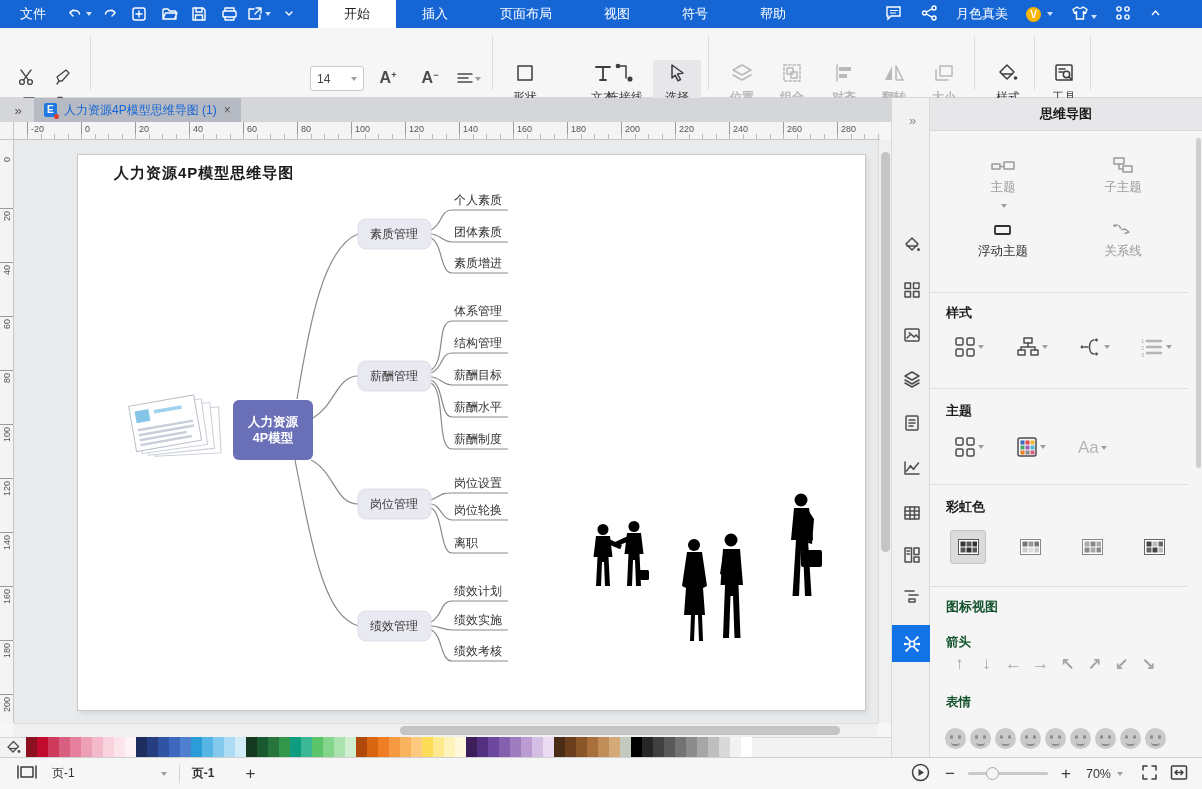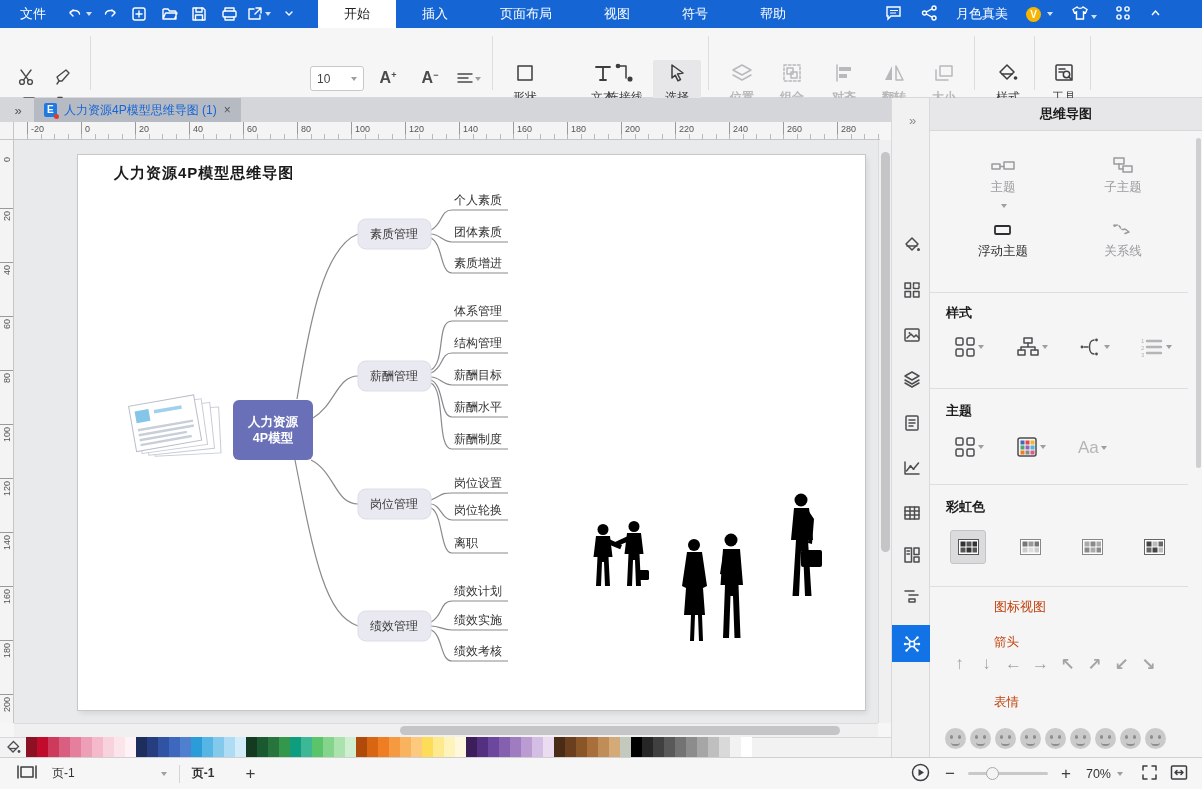--- a/index.html
+++ b/index.html
@@ -66,21 +66,21 @@
   .rail-it{position:absolute;left:0;width:39px;height:37px;display:flex;align-items:center;justify-content:center;}
   .rail-it svg{stroke:#4c4c4f;fill:none;stroke-width:1.5;stroke-linecap:round;stroke-linejoin:round;}
   .rail-it.on{background:#1173e6;}
   .rail-it.on svg{stroke:#fff;}
   .rail-exp{color:#8a8a8c;font-size:13px;letter-spacing:-2px;}
 
   
   .sidebar{position:absolute;left:930px;top:98px;width:272px;height:659px;background:#f5f5f6;}
   .sb-head{height:33px;background:#e7e7e9;border-bottom:1px solid #d8d8da;display:flex;align-items:center;justify-content:center;font-size:13px;font-weight:bold;color:#1b1b1b;}
   .sb-label{position:absolute;left:16px;font-size:13px;font-weight:bold;color:#1b1b1b;}
-  .sb-label.dim{color:#c2410c;font-weight:normal;margin-left:48px;}
+  .sb-label.dim{color:#14532d;font-weight:bold;}
   .sb-div{position:absolute;left:0;width:258px;height:1px;background:#dedee0;}
   .tool{position:absolute;width:110px;text-align:center;color:#9a9a9e;font-size:12.5px;}
   .tool.en{color:#2e2e30;}
   .tool svg{stroke:#9a9a9e;fill:none;stroke-width:1.5;stroke-linecap:round;stroke-linejoin:round;}
   .tool.en svg{stroke:#2e2e30;stroke-width:1.8;}
   .sicon{position:absolute;display:flex;align-items:center;}
   .sicon svg{stroke:#4c4c4f;fill:none;stroke-width:1.5;stroke-linecap:round;stroke-linejoin:round;}
   .sicon.dim svg{stroke:#b5b5b8;}
   .sicon.dim{color:#b5b5b8;}
   .rainbtn{position:absolute;width:36px;height:34px;display:flex;align-items:center;justify-content:center;border-radius:3px;}
@@ -233,21 +233,21 @@
     <span class="tb" style="left:48px;top:66px;width:32px;height:22px">
       <svg width="18" height="18" viewBox="0 0 18 18">
           <rect x="3" y="3" width="12" height="13" rx="1"></rect>
           <path d="M6 3 h6 M7 1.5 h4 v3 H7 z"></path>
         </svg>
         <i class="car"></i>
     </span>
     <span class="vdiv" style="left:90px"></span>
 
     <div class="sel" style="position:absolute;left:310px;top:38px;width:54px;height:25px">
-      <span>10</span>
+      <span>14</span>
         <i class="car"></i>
     </div>
     <span class="tb" style="left:374px;top:38px;width:28px;height:24px;font-size:16px;font-weight:bold">A<sup style="font-size:9px;margin-top:-6px">+</sup></span>
     <span class="tb" style="left:416px;top:38px;width:28px;height:24px;font-size:16px;font-weight:bold">A<sup style="font-size:9px;margin-top:-6px">−</sup></span>
     <span class="tb" style="left:452px;top:40px;width:34px;height:22px">
       <svg width="16" height="14" viewBox="0 0 16 14">
           <path d="M1 2 h14 M1 6 h10 M1 10 h14"></path>
         </svg>
         <i class="car"></i>
     </span>

